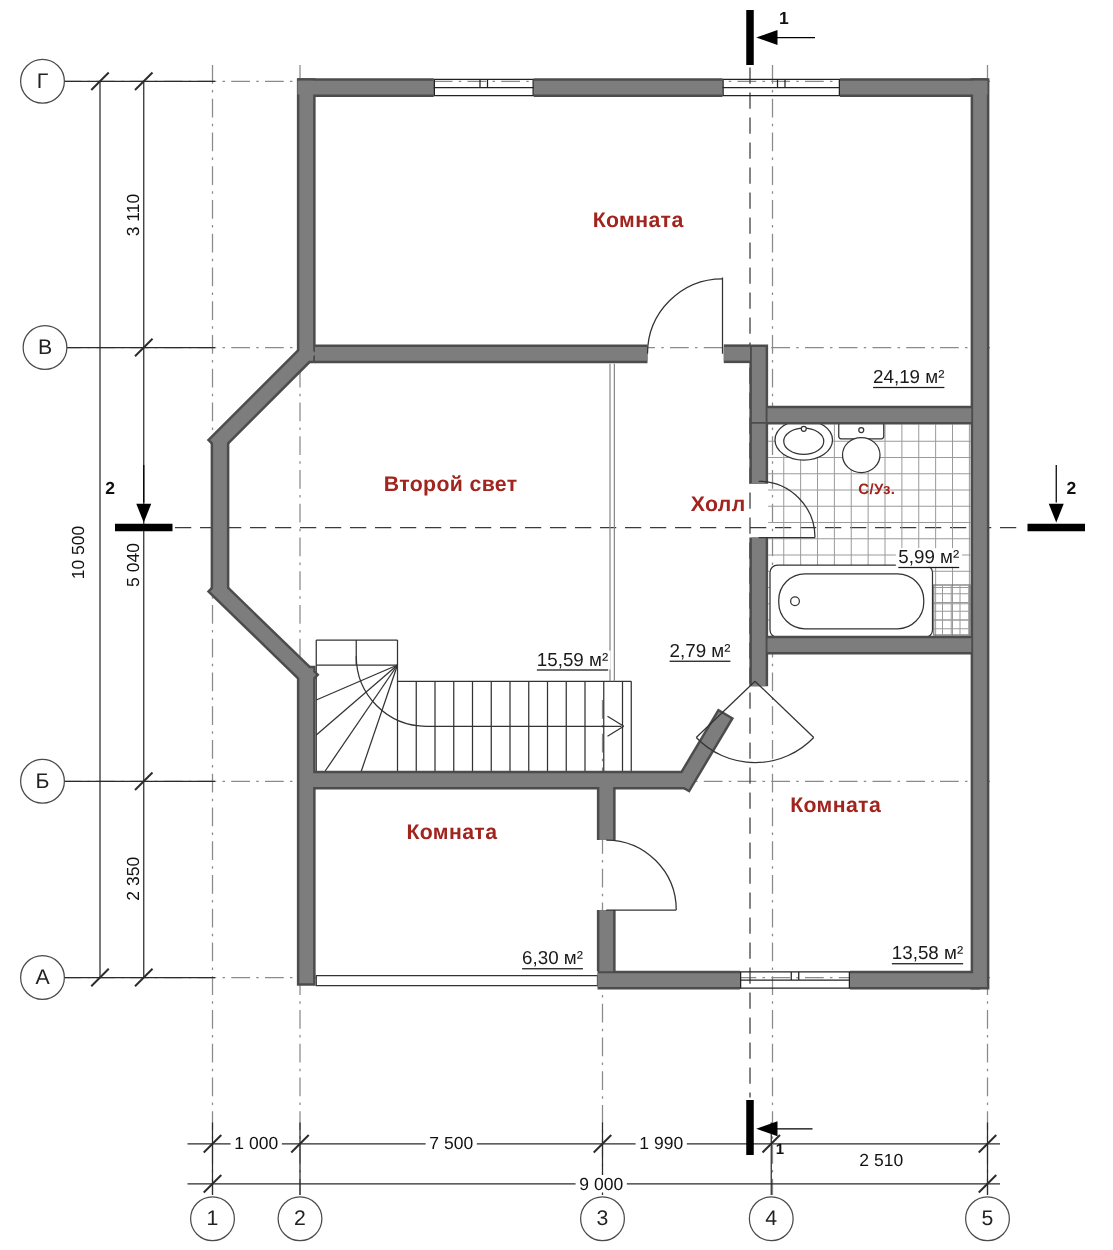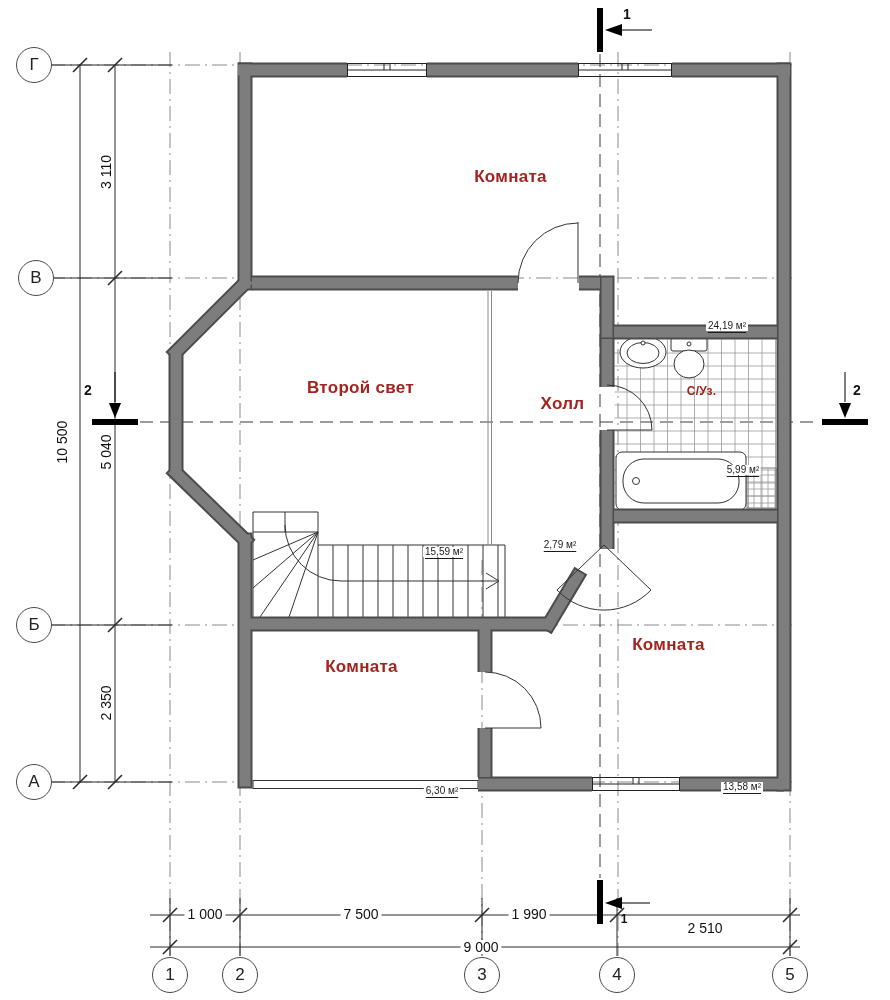--- a/index.html
+++ b/index.html
@@ -3,21 +3,21 @@
 <meta charset="utf-8">
 <style>
   html,body{margin:0;padding:0;background:#ffffff;}
   .plan{position:relative;width:890px;height:1000px;background:#fff;overflow:hidden;
         font-family:"Liberation Sans",sans-serif;}
   .plan svg{position:absolute;left:0;top:0;}
   .t{position:absolute;transform:translate(-50%,-50%);white-space:nowrap;line-height:1;}
   .rot{transform:translate(-50%,-50%) rotate(-90deg);}
   .room{font-weight:bold;font-size:17px;color:var(--room-color,#a2241e);letter-spacing:.3px;padding-left:27px;}
   .room-sm{font-size:12px;}
-  .area{font-size:10px;color:#1a1a1a;text-decoration:underline;text-underline-offset:3px;background:#fff;padding:0 2px;margin-top:24px;}
+  .area{font-size:15px;color:#1a1a1a;text-decoration:underline;text-underline-offset:3px;background:#fff;padding:0 2px;}
   .dim{font-size:14px;color:#111;background:#fff;padding:0 3px;}
   .sec{font-size:14px;font-weight:bold;color:#111;}
   .sec-sm{font-size:12px;}
   .bubble{position:absolute;width:34px;height:34px;border:1.4px solid #4a4a4a;border-radius:50%;
           background:#fff;display:flex;align-items:center;justify-content:center;
           font-size:17px;color:#222;transform:translate(-50%,-50%);}
 </style>
 </head>
 <body>
 
@@ -305,25 +305,25 @@
 <div class="t dim" style="left:705px;top:928px">2 510</div>
 <div class="t dim" style="left:481px;top:947px">9 000</div>
 
 <div class="t sec" style="left:627px;top:14px">1</div>
 <div class="t sec sec-sm" style="left:624px;top:919px">1</div>
 <div class="t sec" style="left:88px;top:390px">2</div>
 <div class="t sec" style="left:857px;top:390px">2</div>
 
 <div class="t room" style="left:497px;top:176px">Комната</div>
 <div class="t room" style="left:347px;top:387px">Второй свет</div>
-<div class="t room" style="left:549px;top:403px">Холл</div>
+<div class="t room" style="left:561px;top:403px">Холл</div>
 <div class="t room room-sm" style="left:688px;top:391px">С/Уз.</div>
 <div class="t room" style="left:348px;top:666px">Комната</div>
 <div class="t room" style="left:655px;top:644px">Комната</div>
 
 <div class="t area" style="left:727px;top:302px">24,19 м²</div>
-<div class="t area" style="left:444px;top:528px">15,59 м²</div>
+<div class="t area" style="left:458px;top:528px">15,59 м²</div>
 <div class="t area" style="left:560px;top:521px">2,79 м²</div>
 <div class="t area" style="left:743px;top:446px">5,99 м²</div>
 <div class="t area" style="left:442px;top:767px">6,30 м²</div>
 <div class="t area" style="left:742px;top:763px">13,58 м²</div>
 
 </div>
 
 </body></html>

